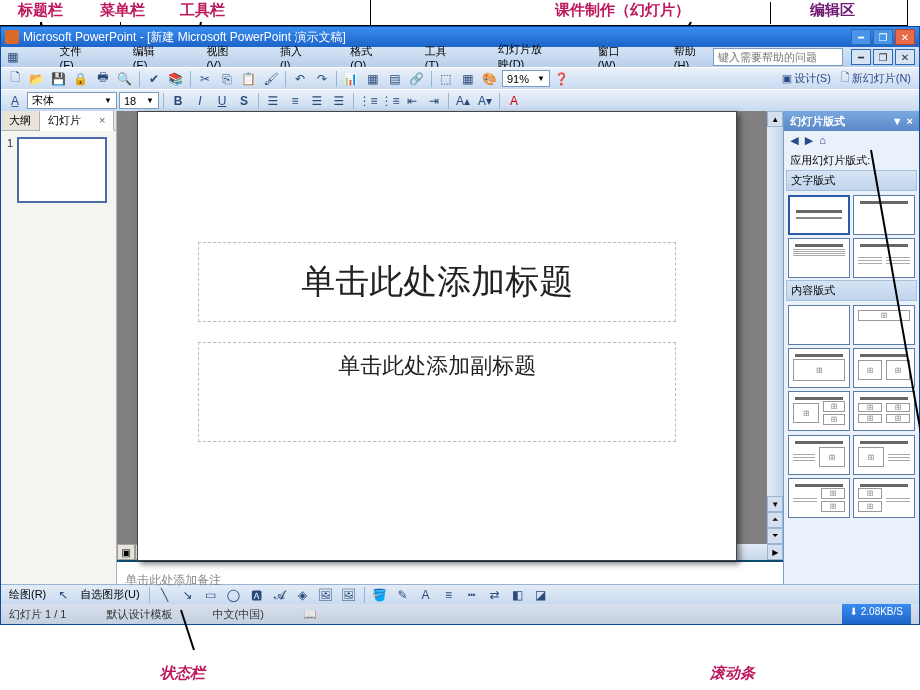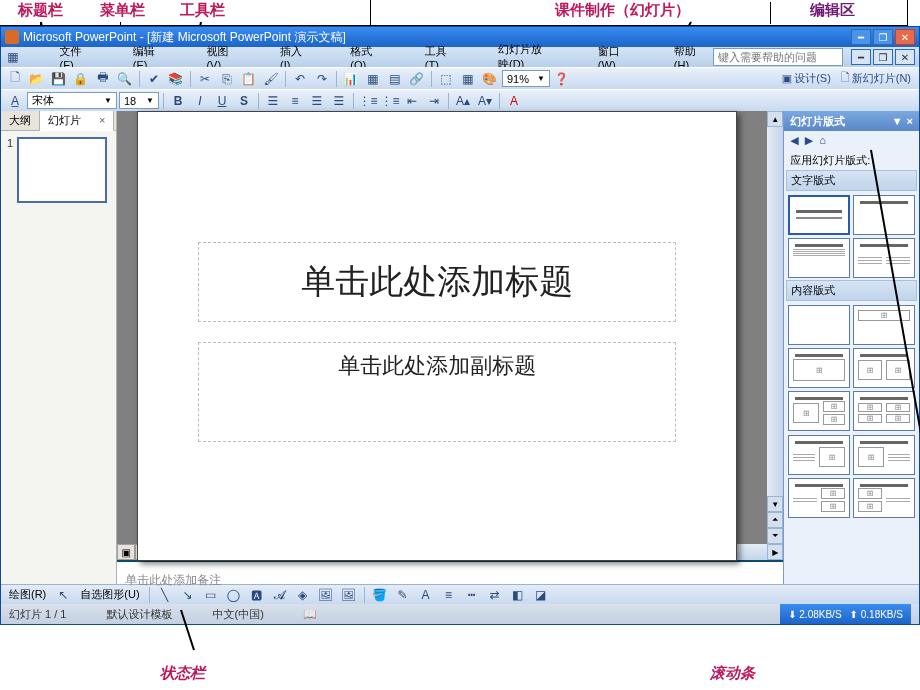--- a/index.html
+++ b/index.html
@@ -81,21 +81,21 @@
 .li-mini { height:1px; background:#aaa; margin:1px 1px; }
 .li-box { flex:1; border:1px solid #999; margin:1px; display:flex; align-items:center; justify-content:center; font-size:8px; color:#888; }
 .task-chk { padding:3px 4px; display:flex; align-items:center; gap:3px; font-size:10px; }
 .task-chk input { width:11px; height:11px; }
 
 .drawing-bar { height:20px; background:linear-gradient(#e4ecf6,#c8daf0); display:flex; align-items:center; padding:0 4px; gap:3px; border-top:1px solid #9ab4d4; font-size:11px; }
 .drawing-bar .lbl { padding:0 4px; }
 
 .statusbar { height:20px; background:linear-gradient(#d8e0ec,#c4d0e0); display:flex; align-items:center; padding:0 8px; gap:40px; font-size:11px; color:#333; }
 .statusbar .sp { flex:1; }
-.status-net { background:linear-gradient(#3a8cf0,#1c64c8); color:#fff; padding:2px 8px; height:100%; display:flex; align-items:center; gap:8px; font-size:10px; }
+.status-net { background:linear-gradient(#3a8cf0,#1c64c8); color:#fff; padding:2px 8px; height:100%; display:flex; align-items:center; gap:8px; font-size:10px;flex-direction:column; }
 
 
 .bottom-annot { position:absolute; left:0; right:0; bottom:0; height:40px; }
 
 
 .callout { position:absolute; background:#000; }
 .callout-diag { position:absolute; width:2px; background:#000; transform-origin:top center; }
 
 </style>
 </head>

